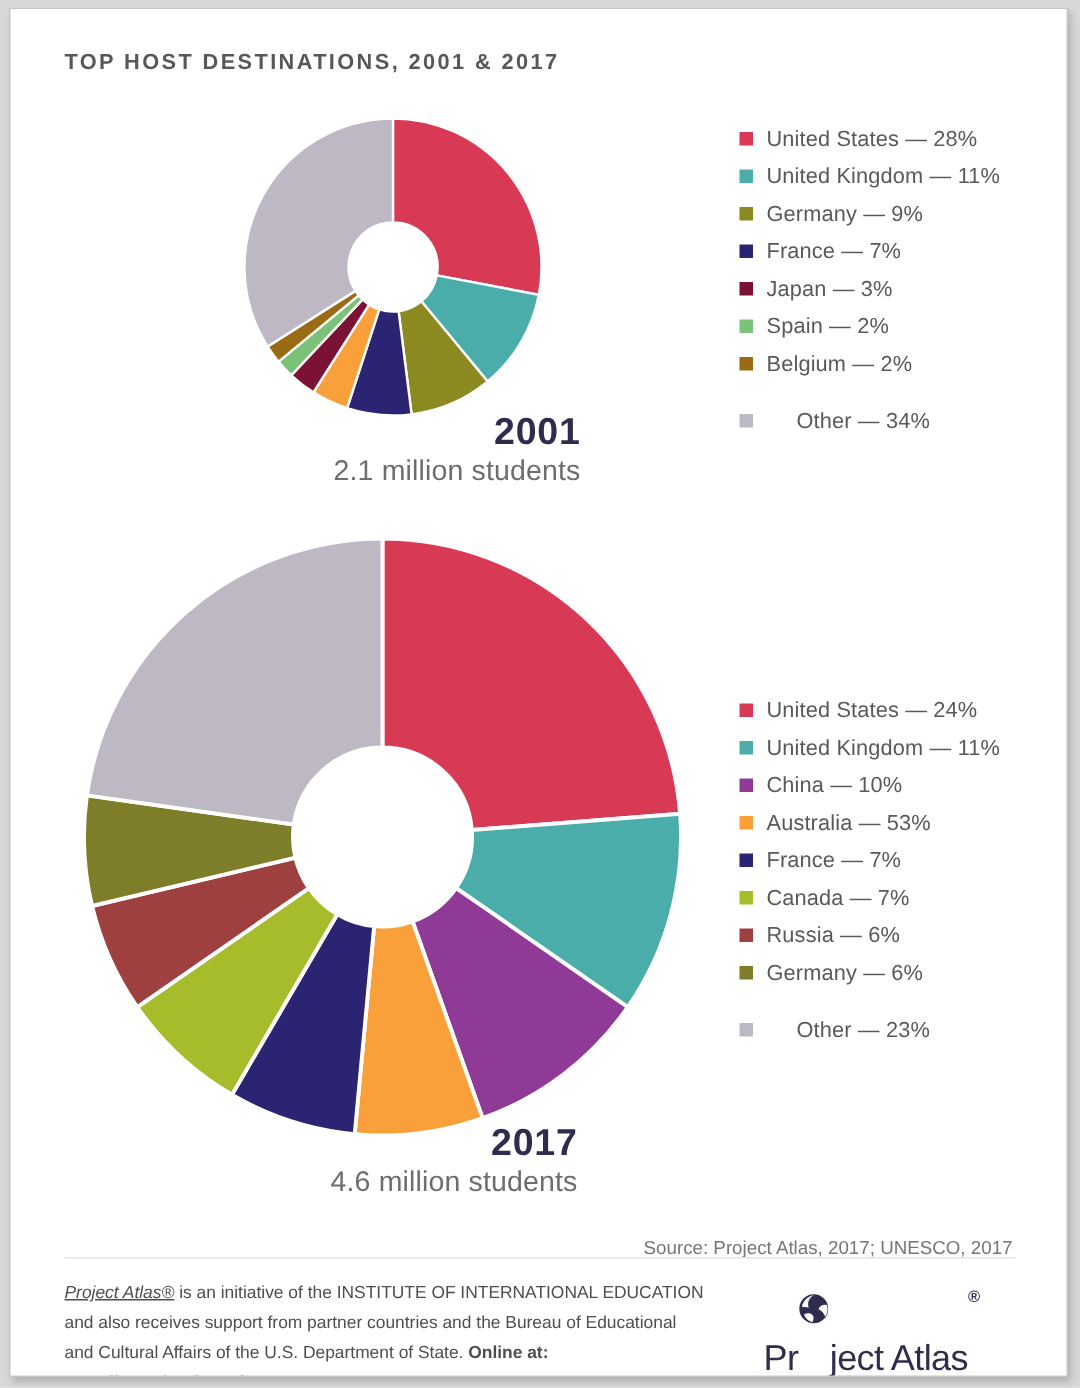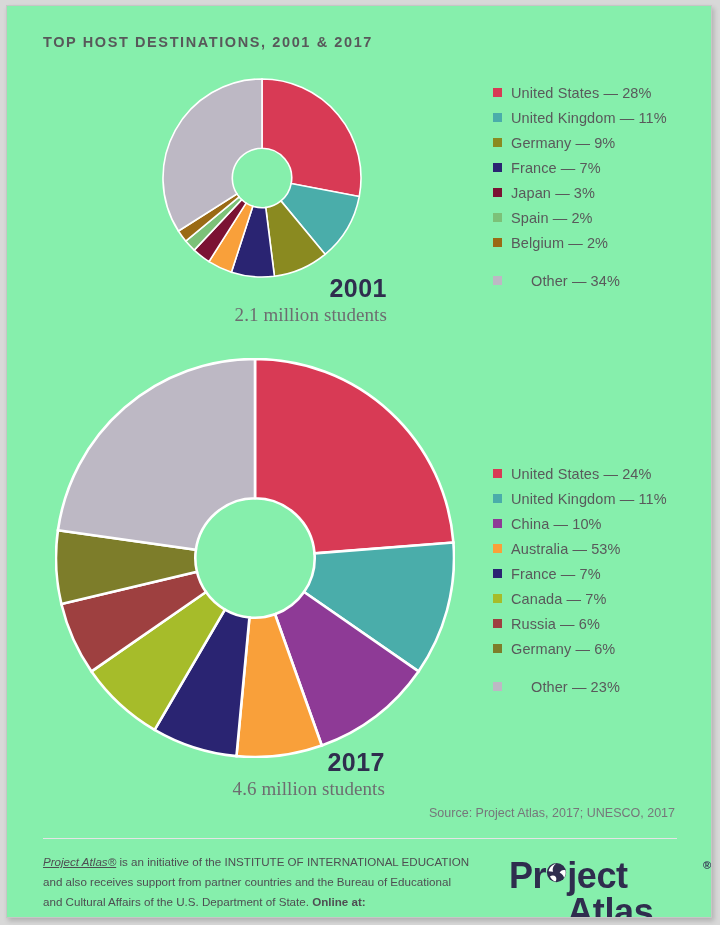--- a/index.html
+++ b/index.html
@@ -12,21 +12,21 @@
     height: 925px;
     font-family: "Liberation Sans", sans-serif;
     overflow: hidden;
   }
   #page {
     position: absolute;
     left: 6px;
     top: 5px;
     width: 706px;
     height: 913px;
-    background: #86efac;
+    background: #ffffff;
     border: 1px solid #c6c6c6;
     box-shadow: 2px 3px 5px rgba(0,0,0,0.18);
     box-sizing: border-box;
     overflow: hidden;
   }
 
   
   #title {
     position: absolute;
     left: 36px;
@@ -52,21 +52,20 @@
     color: #2f2d4e;
     letter-spacing: 0.5px;
     line-height: 1.15;
   }
   .caption .sub {
     font-size: 19px;
     color: #6d6d70;
     letter-spacing: 0.1px;
     line-height: 1.3;
     white-space: nowrap;
-    font-family: Liberation Serif, serif;
   }
   #caption-2001 { left: 130px; top: 268px; width: 250px; }
   #caption-2017 { left: 123px; top: 742px; width: 255px; }
 
   
   .legend { position: absolute; }
   #legend-2001 { left: 486px; top: 74px; }
   #legend-2017 { left: 486px; top: 455px; }
   .legend-item {
     display: flex;
@@ -84,21 +83,21 @@
     font-size: 14.5px;
     color: #59595b;
     white-space: nowrap;
     letter-spacing: 0.1px;
   }
 
   
   #source {
     position: absolute;
     right: 36px;
-    top: 800px;
+    top: 819px;
     font-size: 12.5px;
     color: #76767a;
     white-space: nowrap;
   }
 
   
   #divider {
     position: absolute;
     left: 36px;
     top: 832px;
@@ -121,24 +120,25 @@
   #logo {
     position: absolute;
     left: 502px;
     top: 852px;
     display: flex;
     align-items: flex-start;
     color: #2f2d4e;
   }
   #logo .logo-pre,
   #logo .logo-post {
-    font-size: 36px;
-    font-weight: bold;
+    font-size: 24px;
+    font-weight: normal;
     letter-spacing: -0.4px;
     line-height: 1;
+    margin-top: 36px;
   }
   #logo .logo-globe {
     width: 21px;
     height: 21px;
     margin: 4px 0px 0 0px;
     flex: 0 0 21px;
   }
   #logo .logo-reg {
     font-size: 11px;
     font-weight: bold;

